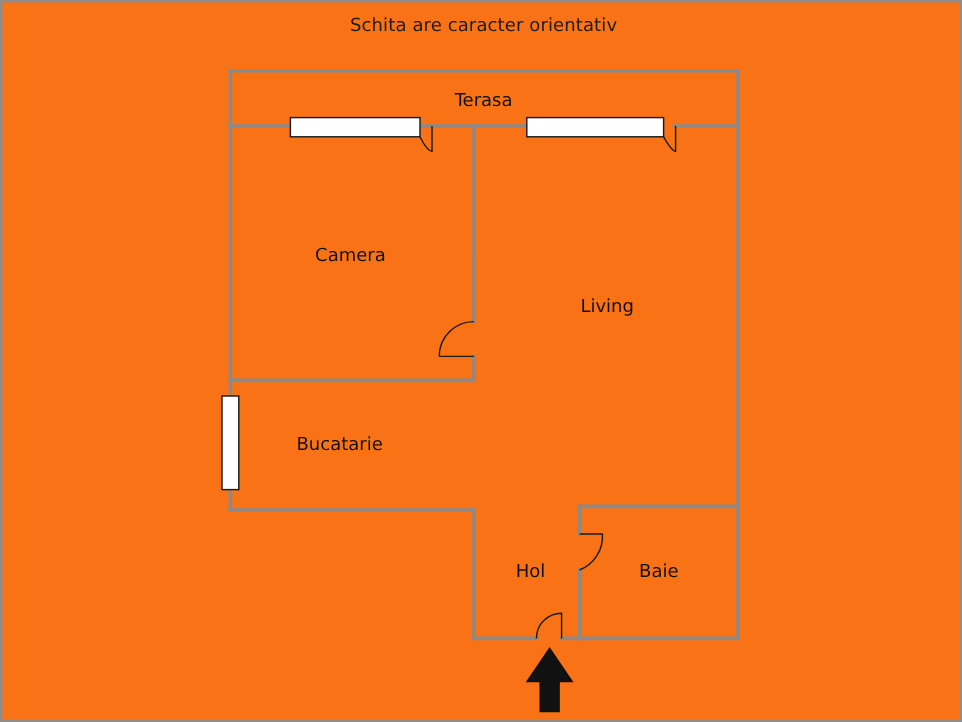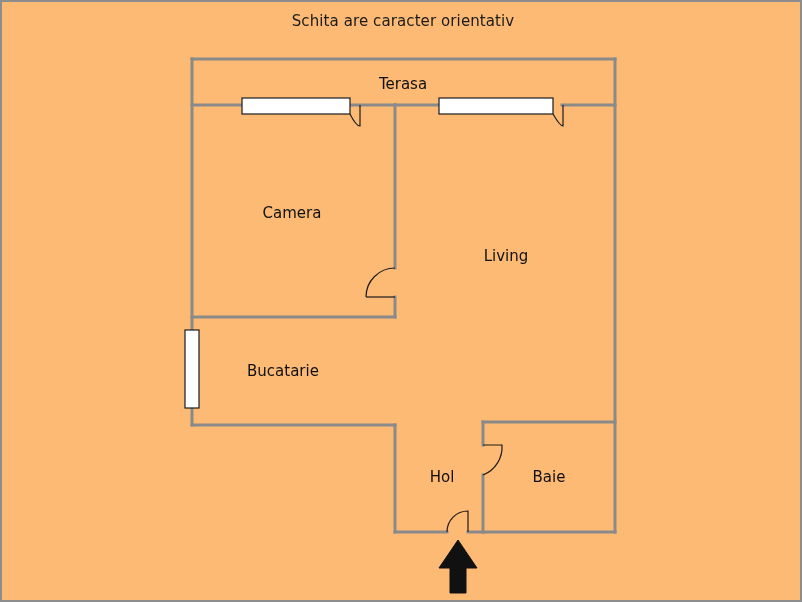--- a/index.html
+++ b/index.html
@@ -12,21 +12,21 @@
     height: 602px;
     font-family: "DejaVu Sans", sans-serif;
     overflow: hidden;
   }
   #page {
     position: relative;
     width: 802px;
     height: 602px;
     box-sizing: border-box;
     border: 2px solid #8d8d8d;
-    background: #fdba74;
+    background: #f97316;
   }
   #plan-title {
     position: absolute;
     left: 0;
     top: 10px;
     width: 802px;
     text-align: center;
     font-size: 15px;
     color: #1b1b1b;
     letter-spacing: 0.1px;

